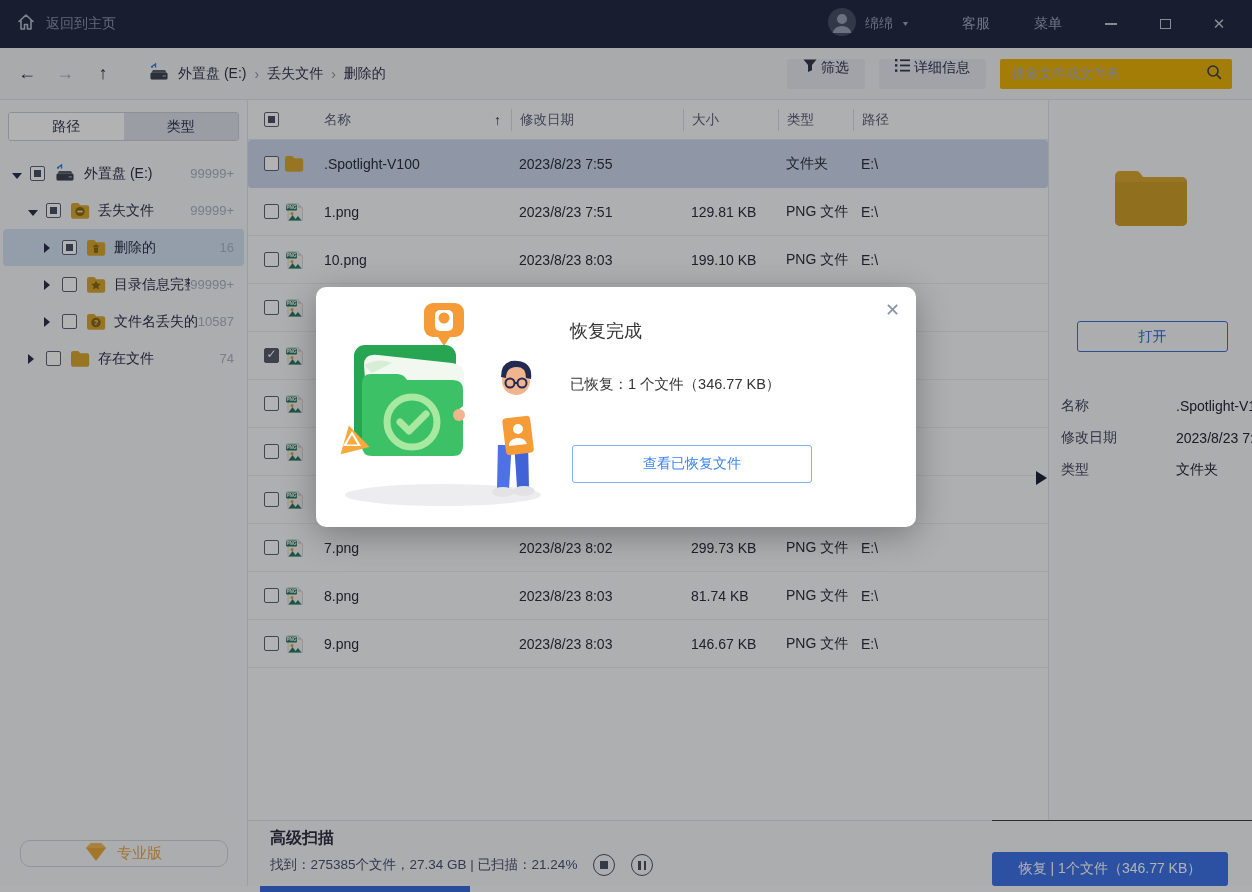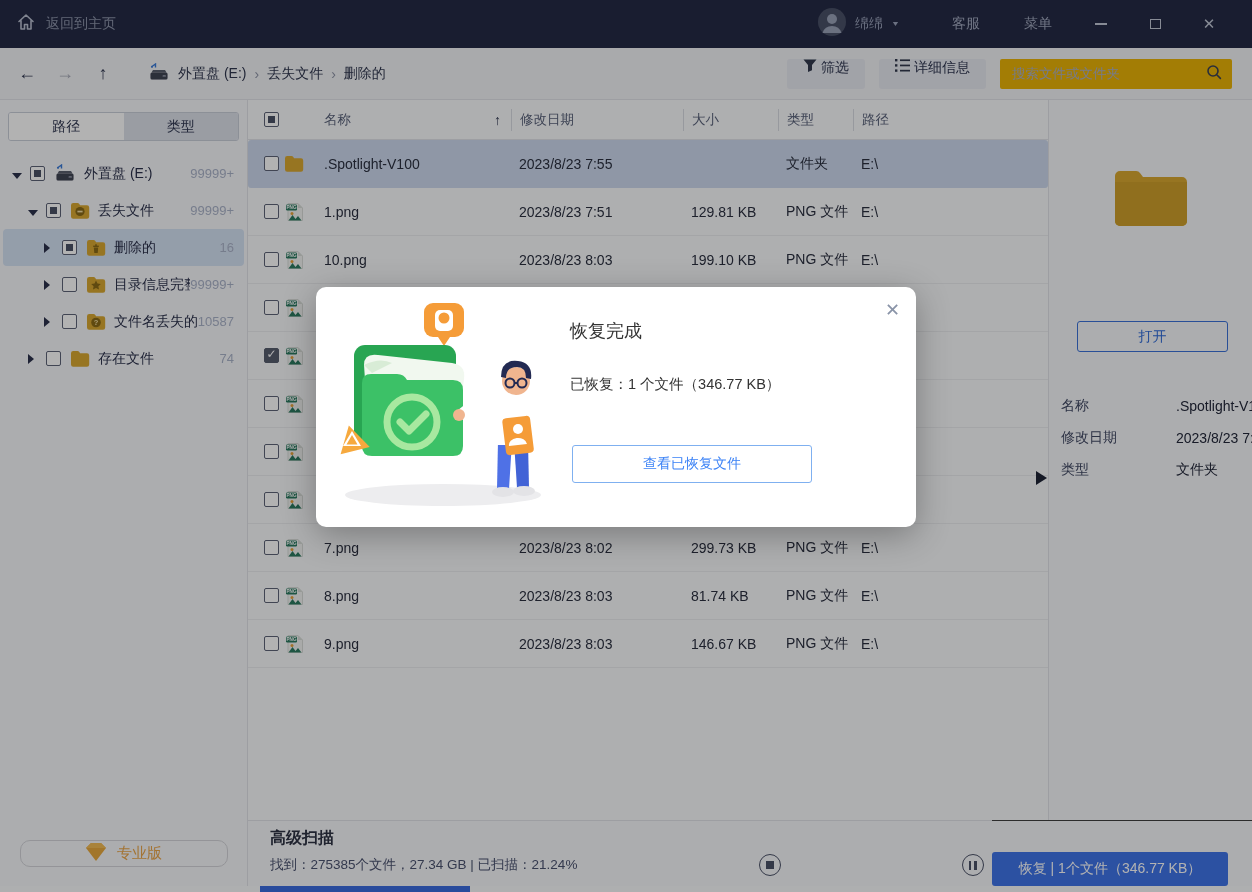--- a/index.html
+++ b/index.html
@@ -4,21 +4,21 @@
 <style>
   html,body{margin:0;padding:0;background:#777;}
   *{box-sizing:border-box;font-family:"Liberation Sans","DejaVu Sans",sans-serif;}
   #app{position:relative;width:1252px;height:892px;background:#fafbfd;overflow:hidden;}
 
   
   .titlebar{position:absolute;left:0;top:0;width:100%;height:48px;background:#242a45;display:flex;align-items:center;color:#a9b0c6;}
   .tb-left{display:flex;align-items:center;gap:10px;padding-left:16px;flex:1;}
   .tb-home{display:flex;align-items:center;gap:10px;cursor:pointer;}
   .tb-title{font-size:14px;color:#8e95ab;}
-  .tb-right{display:flex;align-items:center;gap:8px;padding-right:20px;}
+  .tb-right{display:flex;align-items:center;gap:8px;padding-right:10px;}
   .tb-user{display:flex;align-items:center;gap:8px;margin-right:26px;cursor:pointer;}
   .tb-user .uname{font-size:14px;color:#9aa2ba;}
   .caret{font-size:9px;color:#9aa2ba;transform:scaleY(.8);}
   .tb-link{font-size:14px;color:#a2a9bf;margin:0 18px;cursor:pointer;}
   .winbtn{width:46px;height:48px;display:flex;align-items:center;justify-content:center;color:#c2c8d6;cursor:pointer;font-size:15px;}
   .winbtn .maxbox{width:11px;height:10px;border:1.5px solid #c2c8d6;}
   .winbtn .minbar{width:12px;height:2px;background:#c2c8d6;}
 
   
   .toolbar{position:absolute;left:0;top:48px;width:100%;height:52px;background:#f3f4f7;border-bottom:1px solid #e1e2e8;display:flex;align-items:center;}
@@ -72,21 +72,21 @@
   .pv-flabel{width:115px;color:#414964;flex:none;}
   .pv-fvalue{color:#23283a;white-space:nowrap;overflow:hidden;flex:1;}
   .pv-handle{position:absolute;left:1036px;top:471px;width:0;height:0;border-top:7px solid transparent;border-bottom:7px solid transparent;border-left:11px solid #1f2436;cursor:pointer;z-index:5;}
 
   
   .footer{position:absolute;left:0;top:820px;width:100%;height:66px;background:#f7f8fb;display:flex;}
   .ft-left{width:248px;border-right:1px solid #e1e2e8;display:flex;align-items:center;justify-content:center;}
   .pro-btn{width:208px;height:27px;border:1px solid #d4d5da;border-radius:10px;background:transparent;display:flex;align-items:center;justify-content:center;gap:10px;font-size:15px;color:#eaa64a;cursor:pointer;}
   .ft-mid{flex:1;padding:7px 8px 0 22px;border-top:1px solid #e1e2e8;}
   .scan-title{font-size:16px;font-weight:bold;color:#2e3344;}
-  .scan-line{display:flex;align-items:center;gap:16px;margin-top:5px;justify-content:space-between;}
+  .scan-line{display:flex;align-items:center;gap:16px;margin-top:5px;}
   .scan-status{font-size:13.5px;color:#4b5370;}
   .circ-btn{width:22px;height:22px;border:1.6px solid #4b5268;border-radius:50%;display:flex;align-items:center;justify-content:center;cursor:pointer;}
   .circ-btn .sq{width:8px;height:8px;background:#4b5268;}
   .circ-btn .bars{display:flex;gap:3px;}
   .circ-btn .bars i{display:block;width:2.5px;height:9px;background:#4b5268;}
   .ft-right{border-top:1px solid #404040;display:flex;align-items:flex-end;padding:0 24px 0 0;}
   .recover-btn{width:236px;height:34px;background:#3f74e8;border:none;border-radius:3px;color:#fff;font-size:14px;cursor:pointer;}
   .progress{position:absolute;left:260px;top:886px;width:990px;height:6px;background:transparent;}
   .progress-fill{height:100%;background:#3b6ce0;}
 

